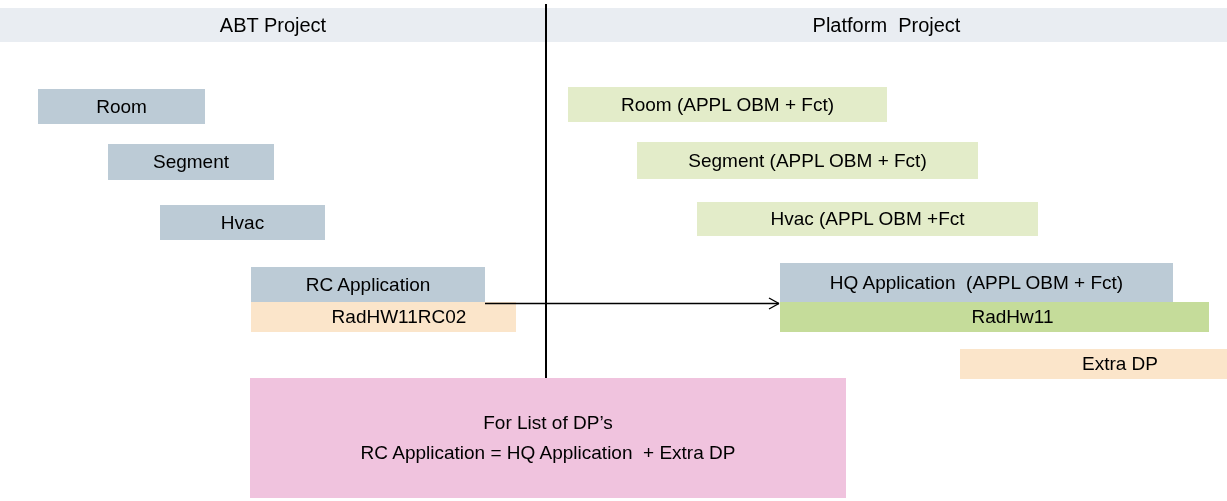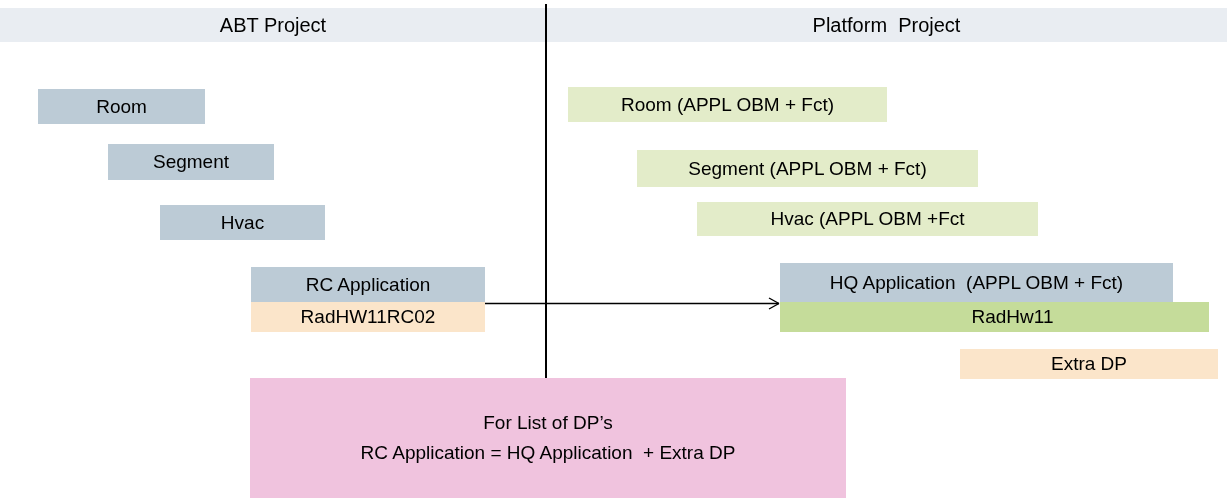--- a/index.html
+++ b/index.html
@@ -41,21 +41,21 @@
   .box {
     position: absolute;
     display: flex; align-items: center; justify-content: center;
     font-size: 19px;
     white-space: pre;
     color: #000000;
   }
   .bg-blue      { background: #bccbd6; }
   .bg-palegreen { background: #e3ecc9; }
   .bg-green     { background: #c5dc9a; padding-left: 36px; }
-  .bg-peach     { background: #fbe5ca; }
+  .bg-peach     { background: #fbe5ca; padding-left: 31px; }
   .arrow-svg {
     position: absolute;
     left: 485px; top: 295px;
     width: 298px; height: 17px;
   }
   .note {
     position: absolute;
     left: 250px; top: 378px;
     width: 596px; height: 120px;
     background: #f0c3de;
@@ -78,21 +78,21 @@
 
   <div class="vline"></div>
 
   <div class="box bg-blue" style="left:38px;  top:89px;  width:167px; height:35px;">Room</div>
   <div class="box bg-blue" style="left:108px; top:144px; width:166px; height:36px;">Segment</div>
   <div class="box bg-blue" style="left:160px; top:205px; width:165px; height:35px;">Hvac</div>
   <div class="box bg-blue" style="left:251px; top:267px; width:234px; height:35px;">RC Application</div>
   <div class="box bg-peach" style="left:251px; top:302px; width:234px; height:30px;">RadHW11RC02</div>
 
   <div class="box bg-palegreen" style="left:568px; top:87px;  width:319px; height:35px;">Room (APPL OBM + Fct)</div>
-  <div class="box bg-palegreen" style="left:637px; top:150px; width:341px; height:37px;">Segment (APPL OBM + Fct)</div>
+  <div class="box bg-palegreen" style="left:637px; top:142px; width:341px; height:37px;">Segment (APPL OBM + Fct)</div>
   <div class="box bg-palegreen" style="left:697px; top:202px; width:341px; height:34px;">Hvac (APPL OBM +Fct</div>
   <div class="box bg-blue" style="left:780px; top:263px; width:393px; height:39px;">HQ Application  (APPL OBM + Fct)</div>
   <div class="box bg-green" style="left:780px; top:302px; width:393px; height:30px;">RadHw11</div>
   <div class="box bg-peach" style="left:960px; top:349px; width:258px; height:30px;">Extra DP</div>
 
   <svg class="arrow-svg" viewBox="0 0 298 17">
     <line x1="0" y1="8.5" x2="294" y2="8.5" stroke="#000000" stroke-width="1.4"></line>
     <line x1="284" y1="3" x2="294" y2="8.5" stroke="#000000" stroke-width="1.4"></line>
     <line x1="284" y1="14" x2="294" y2="8.5" stroke="#000000" stroke-width="1.4"></line>
   </svg>

